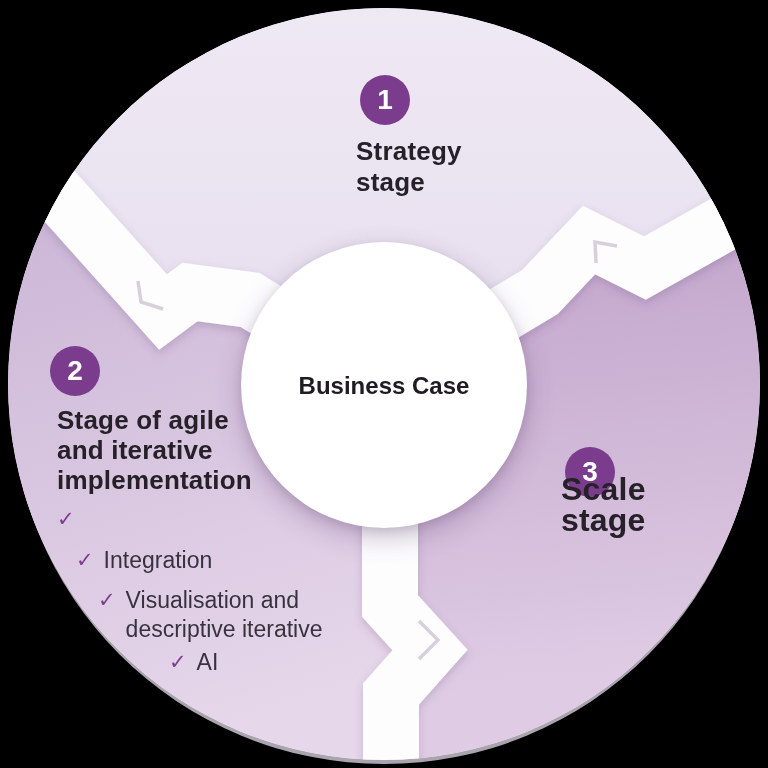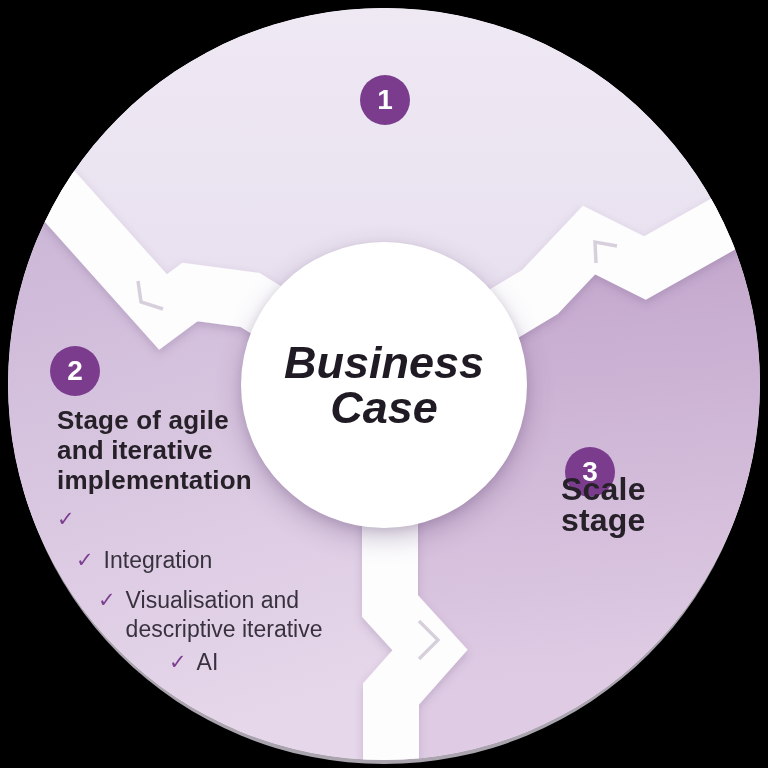--- a/index.html
+++ b/index.html
@@ -21,21 +21,21 @@
   .stage-title{position:absolute;font-weight:700;color:#262028;letter-spacing:.2px;}
   #title-1{left:356px;top:136px;width:125px;font-size:26px;line-height:31px;}
   #title-2{left:57px;top:405px;width:220px;font-size:26px;line-height:30px;}
   #title-3{left:561px;top:474px;width:92px;font-size:32px;line-height:31px;}
 
   .center-circle{
     position:absolute;left:241px;top:242px;width:286px;height:286px;border-radius:50%;
     background:#fff;display:flex;align-items:center;justify-content:center;
     box-shadow:0 10px 26px rgba(90,60,110,.30),0 3px 8px rgba(90,60,110,.15);
   }
-  .center-title{width:232px;text-align:center;font-size:45px;line-height:45px;font-weight:700;color:#1f1a23;font-style:italic;}
+  .center-title{width:232px;text-align:center;font-size:24px;line-height:45px;font-weight:700;color:#1f1a23;}
 
   .check-item{position:absolute;display:flex;gap:10px;font-size:23px;line-height:29px;color:#38323f;}
   .check-item .check{font-family:"DejaVu Sans",sans-serif;color:#7c3d90;font-size:21px;line-height:29px;font-weight:600;}
   #item-0{left:57px;top:505px;}
   #item-1{left:76px;top:546px;}
   #item-2{left:98px;top:586px;}
   #item-2 .txt{width:256px;}
   #item-3{left:169px;top:648px;}
 </style>
 </head>
@@ -82,20 +82,21 @@
 
       <g fill="none" stroke-width="3.5" stroke-linecap="butt">
         <path d="M 138,281 L 141,302 L 163,309" stroke="#d7d0dc"></path>
         <path d="M 617,246 L 595,242 L 596,263" stroke="#d7d0dc"></path>
         <path d="M 419,621 L 438,640 L 419,659" stroke="#d7d0dc"></path>
       </g>
     </g>
   </svg>
 
   <div class="badge" id="badge-1">1</div>
+  <div class="stage-title" id="title-1">Strategy stage</div>
 
   <div class="badge" id="badge-2">2</div>
   <div class="stage-title" id="title-2">Stage of agile and iterative implementation</div>
 
   <div class="check-item" id="item-0">
     <span class="check">✓</span>
   </div>
   <div class="check-item" id="item-1">
     <span class="check">✓</span>
     <span class="txt">Integration</span>

